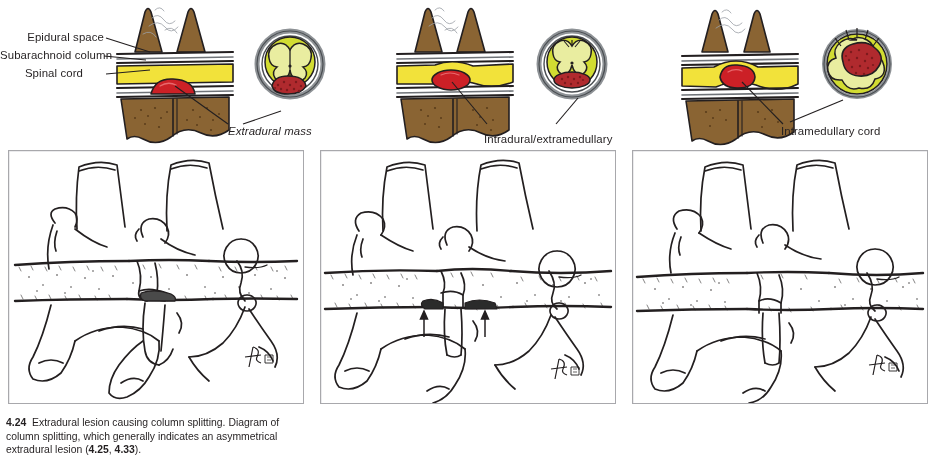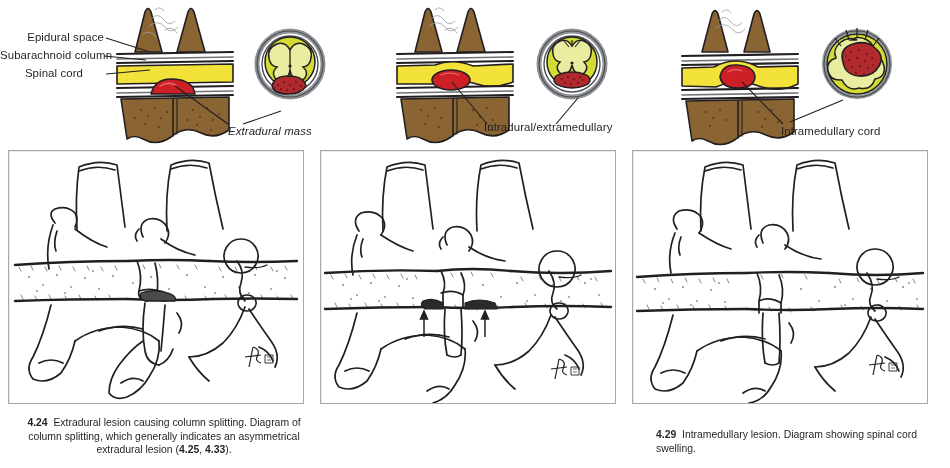--- a/index.html
+++ b/index.html
@@ -294,21 +294,21 @@
       </g>
     </svg>
 
   </div>
 
   <div class="lbl r" style="left:0;top:31px;width:104px;">Epidural space</div>
   <div class="lbl r" style="left:0;top:49px;width:102px;">Subarachnoid column</div>
   <div class="lbl r" style="left:0;top:67px;width:83px;">Spinal cord</div>
 
   <div class="lbl" style="left:228px;top:125px;font-style:italic;">Extradural mass</div>
-  <div class="lbl" style="left:484px;top:121px;text-align:center;">Intradural/extramedullary</div>
+  <div class="lbl" style="left:484px;top:133px;text-align:center;">Intradural/extramedullary</div>
   <div class="lbl" style="left:781px;top:125px;">Intramedullary cord</div>
 
   <div class="panel" style="left:8px;width:296px;">
     <svg width="294" height="252" viewBox="0 0 294 252">
       <g fill="none" stroke="#231f20" stroke-width="1.7" stroke-linecap="round" stroke-linejoin="round">
 
         <path d="M68 78 Q66 46 70 16 Q90 8 108 14 Q112 46 116 76"></path>
         <path d="M70 20 Q88 13 106 19"></path>
 
         <path d="M46 72 Q38 62 46 58 Q58 54 66 62 Q70 68 66 76"></path>
@@ -596,22 +596,19 @@
       </g>
       <g stroke="#231f20" stroke-width="1.2" fill="none">
         <path d="M244 204 L240 224 M244 204 Q252 206 248 214 Q246 218 252 220"></path>
         <path d="M236 214 L252 212"></path>
         <path d="M256 212 L264 212 L264 220 L256 220 Z" stroke-width="0.9"></path>
         <path d="M258 214 L262 214 M258 217 L262 217" stroke-width="0.7"></path>
       </g>
     </svg>
   </div>
 
-  <div class="cap" style="left:16px;top:416px;width:296px;text-align:center;">
+  <div class="cap" style="left:6px;top:416px;width:296px;">
     <b>4.24</b><span>&nbsp; </span><span>Extradural lesion causing column splitting. Diagram of column splitting, which generally indicates an asymmetrical extradural lesion (</span><b>4.25</b><span>, </span><b>4.33</b><span>).</span>
   </div>
 
 
-  <div class="cap" style="left:656px;top:428px;width:272px;">
-    <b>4.29</b><span>&nbsp; </span><span>Intramedullary lesion. Diagram showing spinal cord swelling.</span>
-  </div>
 
 </div>
 
 </body></html>

